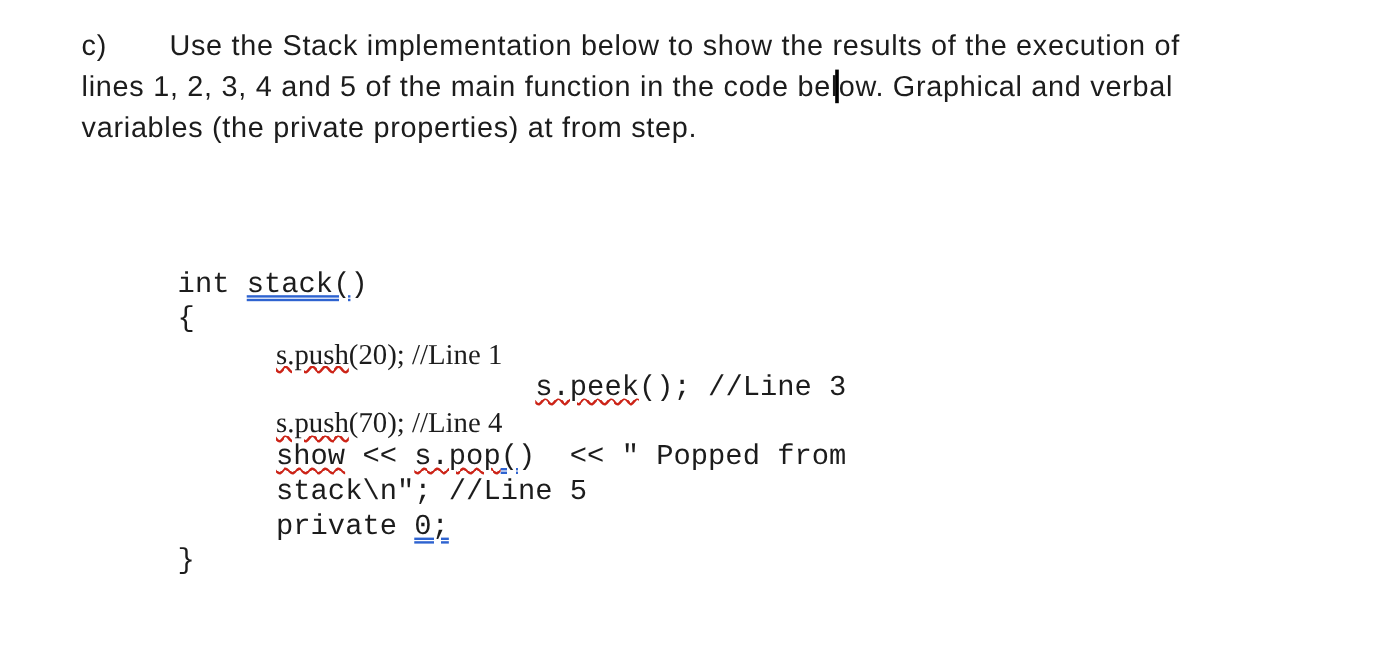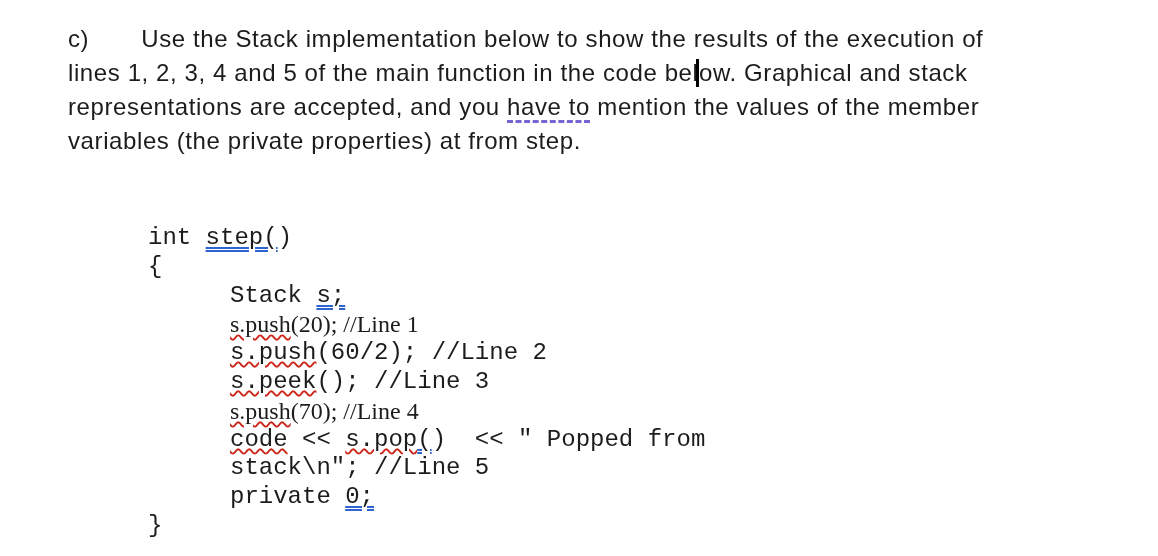--- a/index.html
+++ b/index.html
@@ -60,30 +60,27 @@
     text-decoration-thickness: 3px;
     text-underline-offset: 5px;
   }
 </style>
 </head>
 <body>
 
 <div class="canvas">
   <div class="question">
       <div class="line"><span>c)</span><span class="gap" style="width: 52px;"></span><span>Use the Stack implementation below to show the results of the execution of</span></div>
-      <div class="line"><span>lines 1, 2, 3, 4 and 5 of the main function in the code bel</span><span class="caret"></span><span>ow. Graphical and stack</span></div>
-      <div class="line"><span>representations are accepted, and you </span><span class="u-dashed">have to</span><span> mention the values of the member</span></div>
+      <div class="line"><span>lines 1, 2, 3, 4 and 5 of the main function in the code bel</span><span class="caret"></span><span>ow. Graphical and verbal</span></div>
       <div class="line"><span>variables (the private properties) at from step.</span></div>
     </div>
   <div class="code">
-      <div class="line"><span>int </span><span class="u-double">step(</span><span>)</span></div>
+      <div class="line"><span>int </span><span class="u-double">stack(</span><span>)</span></div>
       <div class="line"><span>{</span></div>
-      <div class="line" style="padding-left: 82px;"><span>Stack </span><span class="u-double">s;</span></div>
       <div class="line" style="padding-left: 82px; font-family: Liberation Serif, serif;"><span class="u-wavy">s.push</span><span>(20); //Line 1</span></div>
-      <div class="line" style="padding-left: 82px;"><span class="u-wavy">s.push</span><span>(60/2); //Line 2</span></div>
-      <div class="line" style="padding-left: 82px;"><span class="u-wavy">s.peek</span><span>(); //Line 3</span></div>
+      <div class="line" style="padding-left: 82px; text-align: right;"><span class="u-wavy">s.peek</span><span>(); //Line 3</span></div>
       <div class="line" style="padding-left: 82px; font-family: Liberation Serif, serif;"><span class="u-wavy">s.push</span><span>(70); //Line 4</span></div>
-      <div class="line" style="padding-left: 82px;"><span class="u-wavy">code</span><span> &lt;&lt; </span><span class="u-wavy">s.pop</span><span class="u-double">(</span><span>)  &lt;&lt; " Popped from</span></div>
+      <div class="line" style="padding-left: 82px;"><span class="u-wavy">show</span><span> &lt;&lt; </span><span class="u-wavy">s.pop</span><span class="u-double">(</span><span>)  &lt;&lt; " Popped from</span></div>
       <div class="line" style="padding-left: 82px;"><span>stack\n"; //Line 5</span></div>
       <div class="line" style="padding-left: 82px;"><span>private </span><span class="u-double">0;</span></div>
       <div class="line"><span>}</span></div>
     </div>
 </div>
 
 </body></html>

